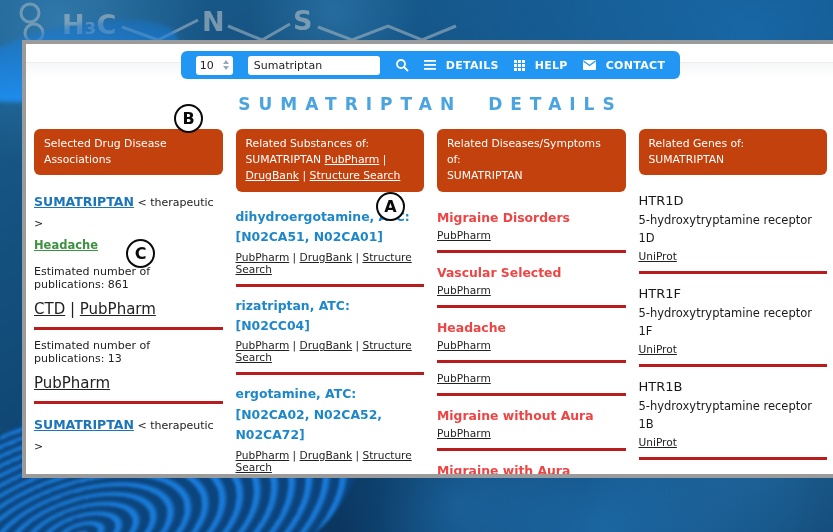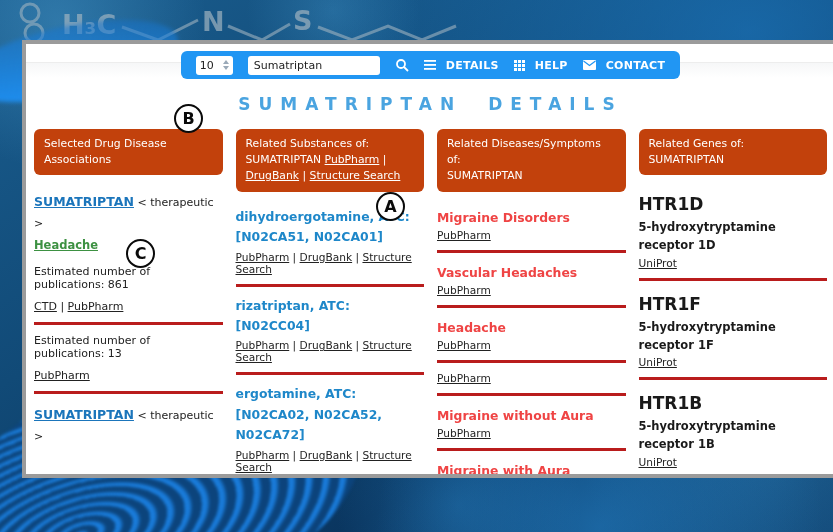--- a/index.html
+++ b/index.html
@@ -90,28 +90,28 @@
   }
   .col-header a { color: #fff; text-decoration: underline; cursor: pointer; }
 
   .item { border-bottom: 3px solid #b91c1c; padding-bottom: 9px; margin-bottom: 9px; }
   .col .item:last-child { border-bottom: none; }
 
   .assoc-line { font-size: 11px; color: #222; line-height: 1.9; }
   a.drug { color: #1b75bb; font-weight: 700; font-size: 12.5px; text-decoration: underline; cursor: pointer; }
   a.disease { color: #3d9142; font-weight: 700; font-size: 11.5px; text-decoration: underline; cursor: pointer; }
   .pubs { font-size: 11px; color: #222; margin: 8px 0 9px 0; }
-  .srclinks, .sublinks { font-size: 11px; color: #222; }
+  .srclinks, .sublinks { font-size: 15px; color: #222; }
   .srclinks a, .sublinks a { color: #222; text-decoration: underline; cursor: pointer; }
   .sublinks { font-size: 10.6px; }
 
   a.subname { color: #1e87c9; font-weight: 700; font-size: 12.4px; line-height: 1.65; text-decoration: none; display: inline-block; margin-bottom: 3px; cursor: pointer; }
   a.dname { color: #ef4444; font-weight: 700; font-size: 12.4px; text-decoration: none; display: inline-block; margin-bottom: 4px; cursor: pointer; }
-  .gsym { font-weight: 700; font-size: 17px; color: #1a1a1a; line-height: 1.7; }
-  .gdesc { font-weight: 700; font-size: 11.5px; color: #1a1a1a; line-height: 1.55; margin-bottom: 2px; }
+  .gsym { font-weight: 400; font-size: 13px; color: #1a1a1a; line-height: 1.7; }
+  .gdesc { font-weight: 400; font-size: 11.5px; color: #1a1a1a; line-height: 1.55; margin-bottom: 2px; }
 
   
   .ann {
     position: absolute; width: 29px; height: 29px; border: 2.5px solid #0a0a0a;
     border-radius: 50%; background: #fff; display: flex; align-items: center;
     justify-content: center; font-weight: 700; font-size: 16px; color: #0a0a0a; z-index: 5;
   }
   #annB { left: 174px; top: 104px; }
   #annA { left: 376px; top: 192px; }
   #annC { left: 126px; top: 239px; }
@@ -279,21 +279,21 @@
       <div class="col-header">
         <span>Related Diseases/Symptoms of:</span><br>
         <span>SUMATRIPTAN</span>
       </div>
 
       <div class="item">
         <a class="dname">Migraine Disorders</a>
         <div class="sublinks"><a>PubPharm</a></div>
       </div>
       <div class="item">
-        <a class="dname">Vascular Headaches</a>
+        <a class="dname">Vascular Selected</a>
         <div class="sublinks"><a>PubPharm</a></div>
       </div>
       <div class="item">
         <a class="dname">Headache</a>
         <div class="sublinks"><a>PubPharm</a></div>
       </div>
       <div class="item">
         <div class="sublinks"><a>PubPharm</a></div>
       </div>
       <div class="item">

